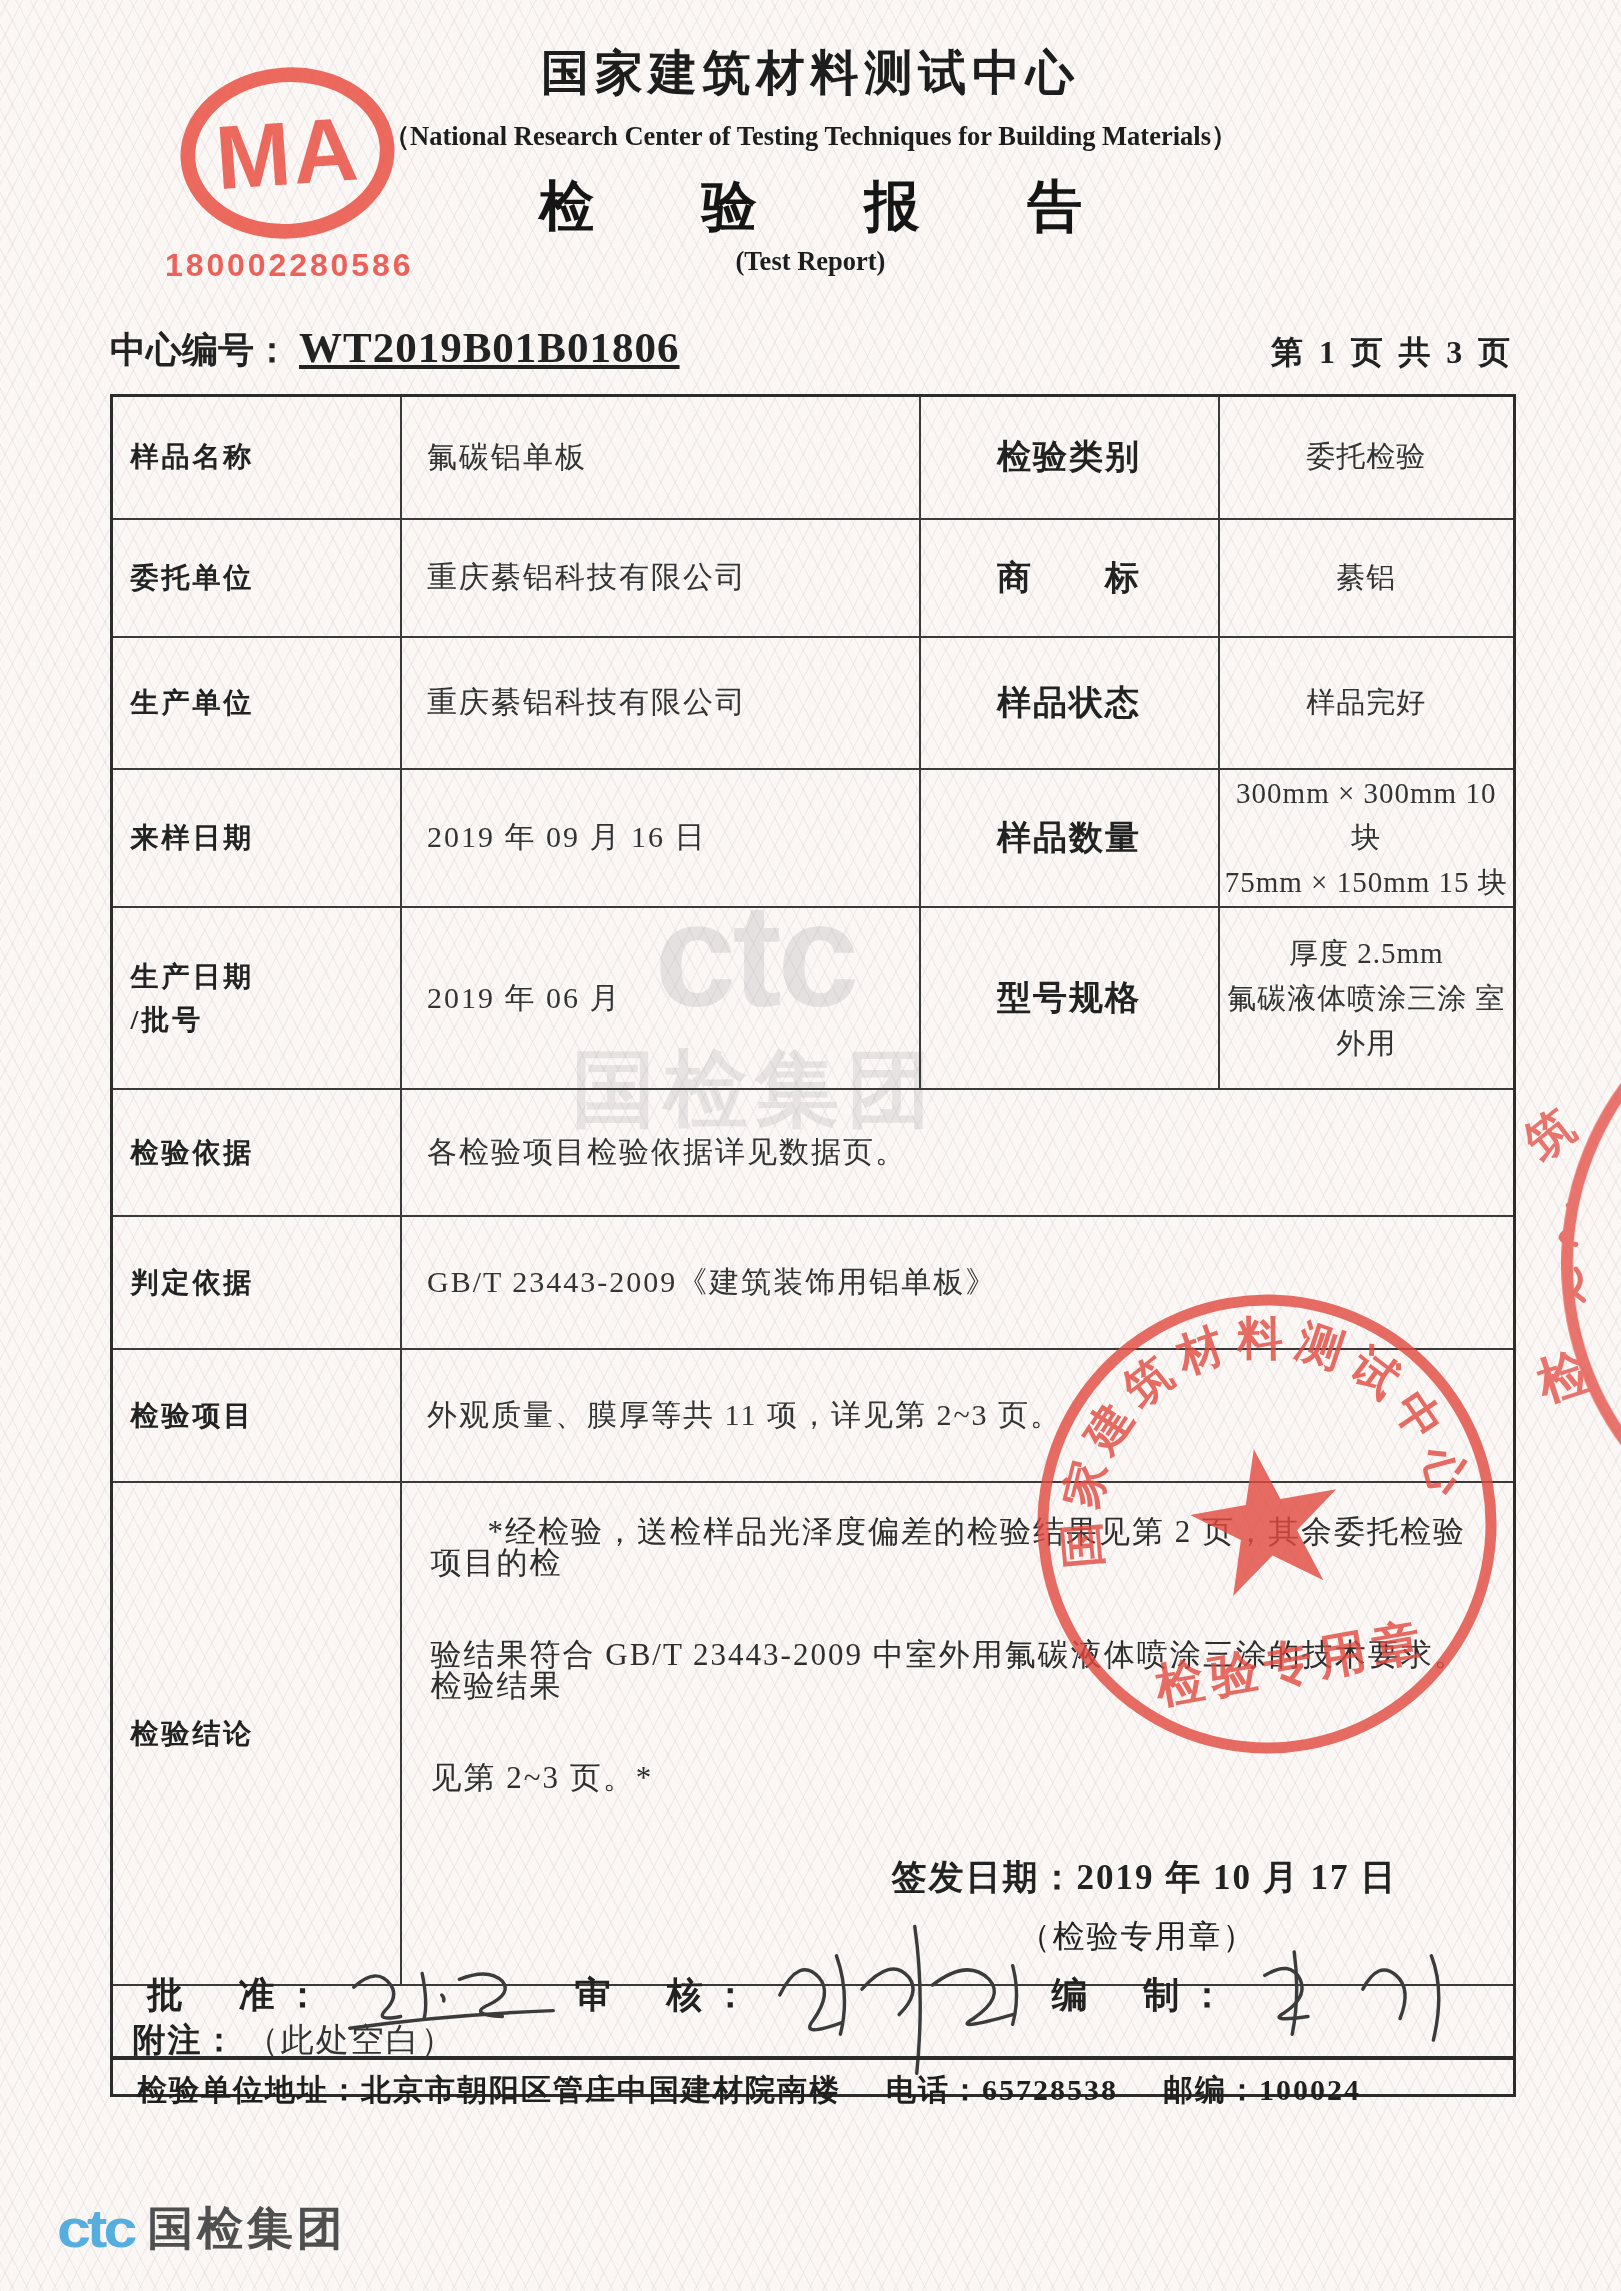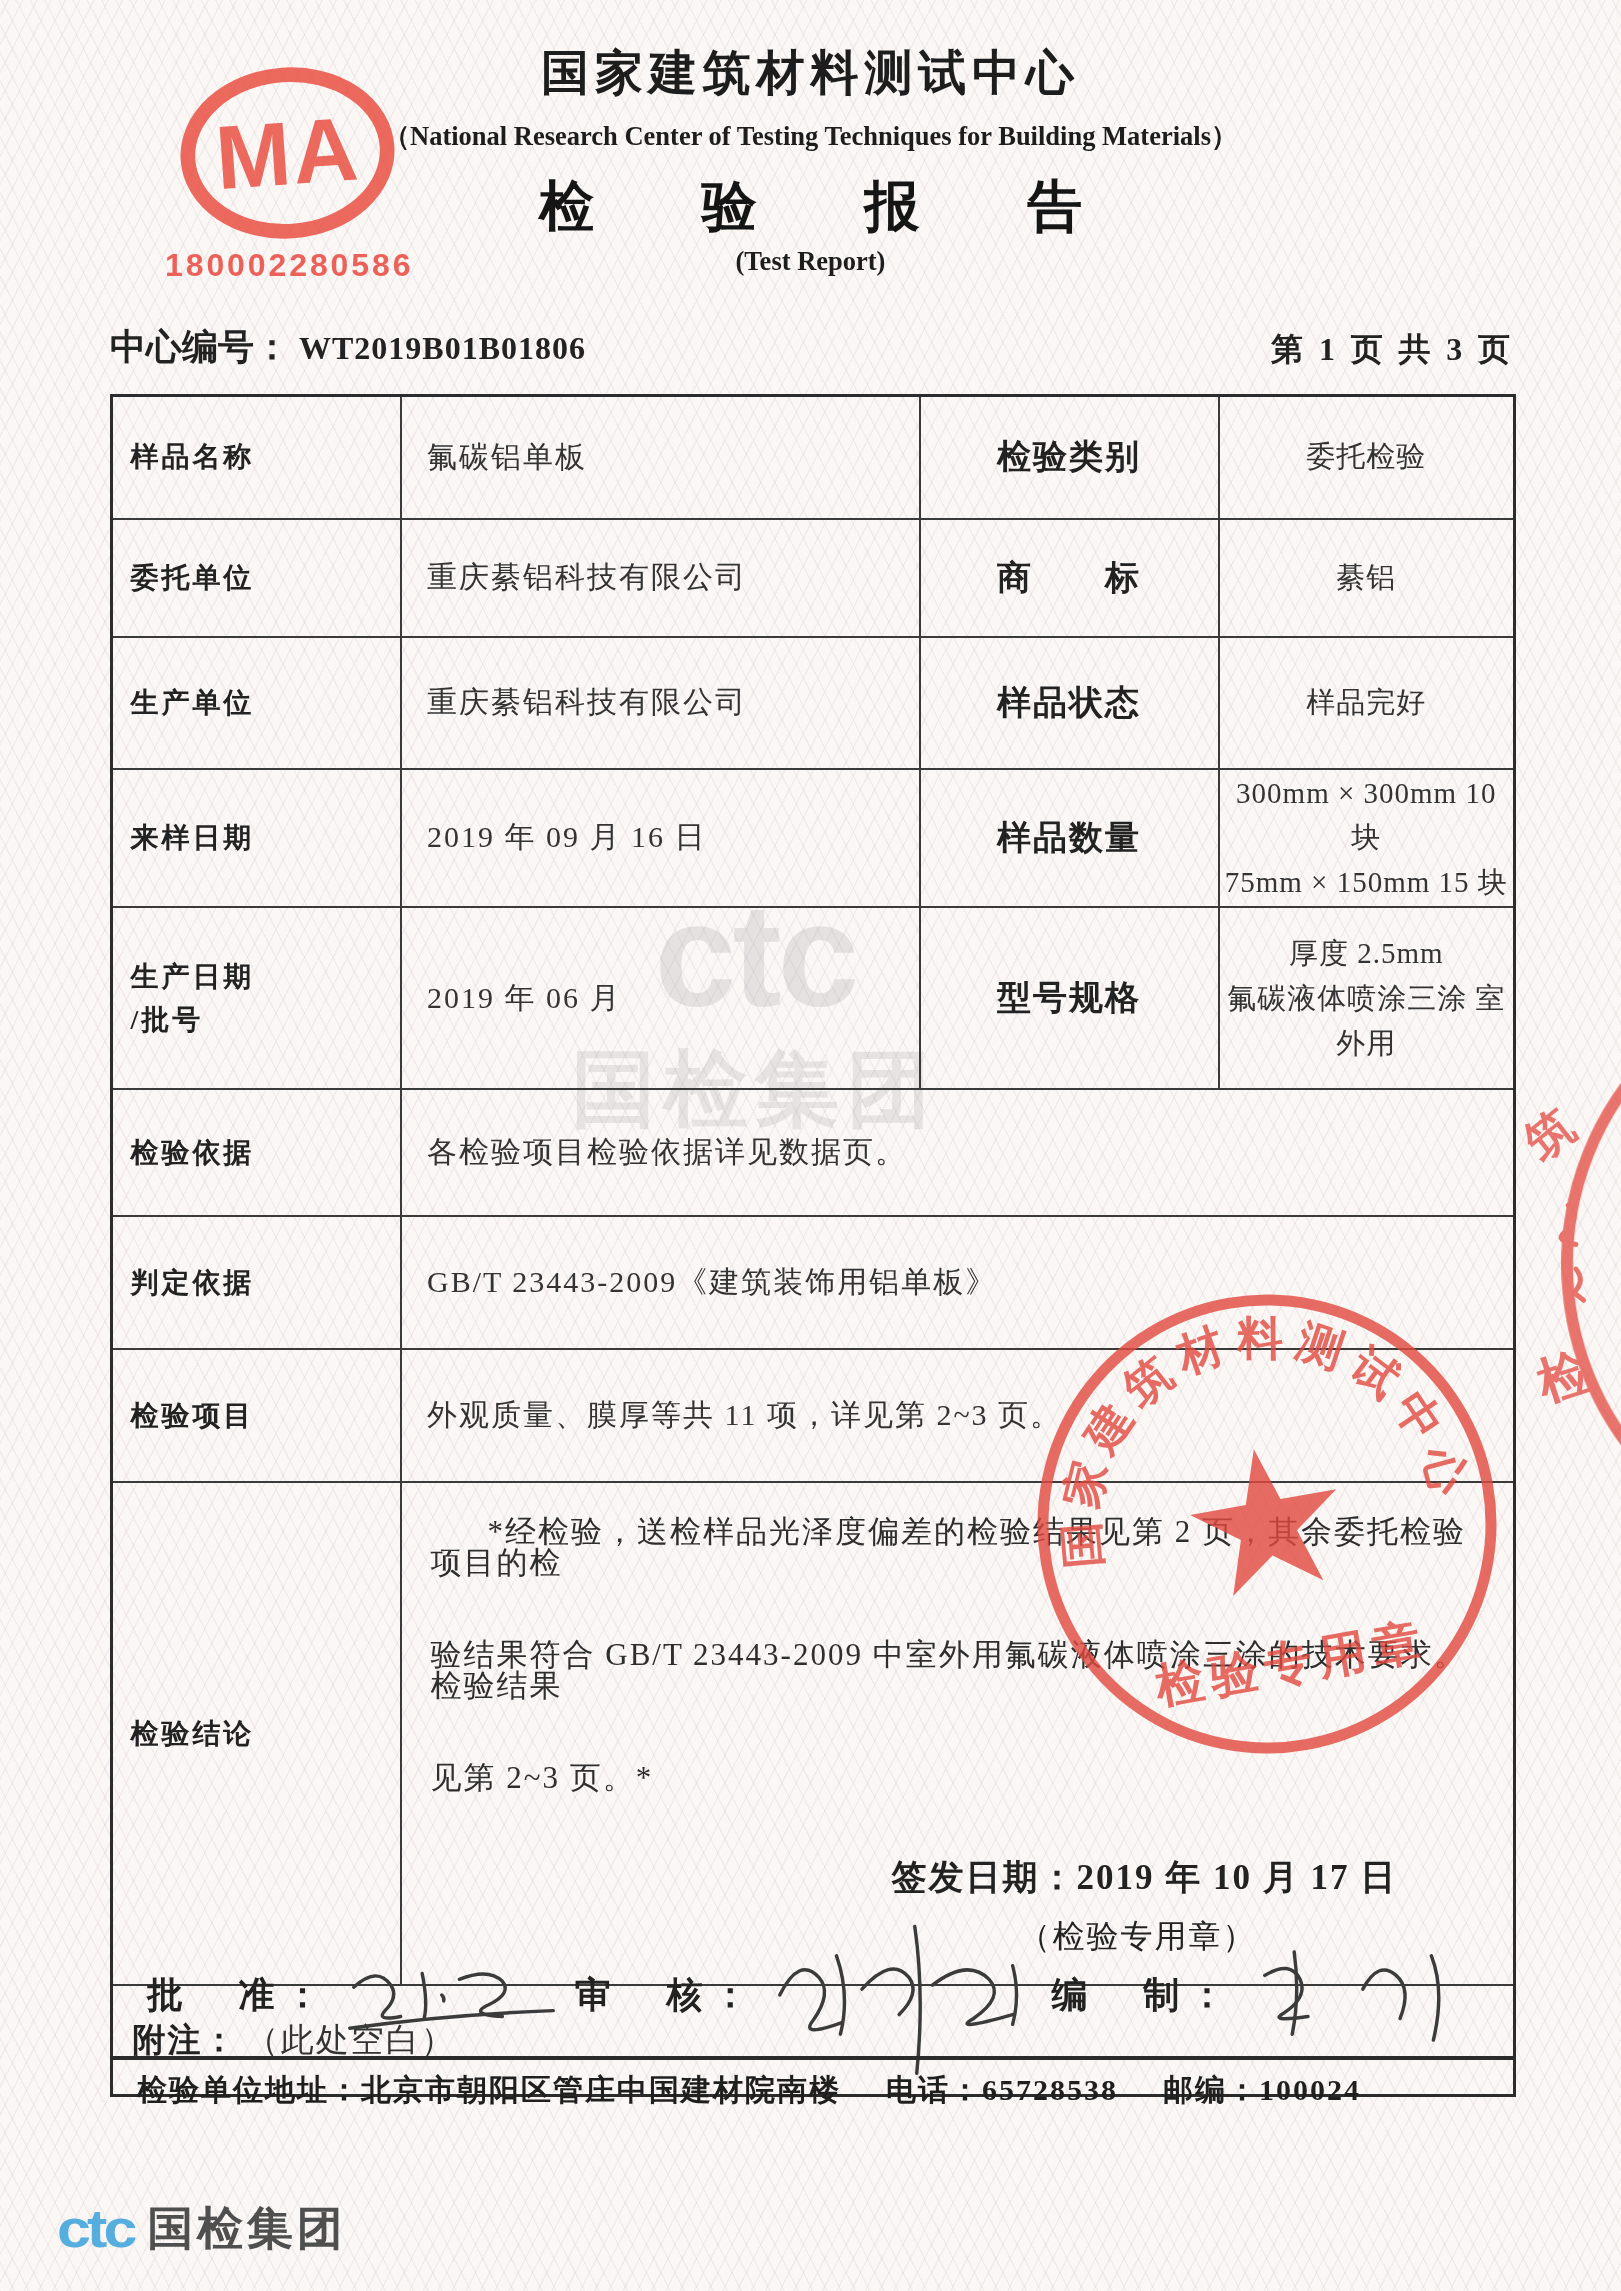--- a/index.html
+++ b/index.html
@@ -14,21 +14,21 @@
       #faf7f5;
     overflow:hidden;}
   .hdr{position:absolute;left:0;top:41px;width:100%;text-align:center;}
   .org-cn{font-size:48px;font-weight:bold;letter-spacing:5.9px;color:#1d1d1d;}
   .org-en{font-size:26.5px;font-weight:bold;margin-top:13px;color:#1d1d1d;}
   .rep-cn{font-size:55px;font-weight:bold;letter-spacing:47px;margin-top:15.7px;text-indent:47px;color:#151515;}
   .rep-en{font-size:26.5px;font-weight:bold;margin-top:2px;color:#1d1d1d;}
 
   .meta{position:absolute;left:110px;top:323px;width:1404px;display:flex;justify-content:space-between;align-items:flex-end;}
   .meta-left{font-size:36px;font-weight:bold;}
-  .report-no{font-size:32px;font-weight:bold;font-family:"Liberation Serif",serif;letter-spacing:1px;}
+  .report-no{font-size:43px;font-weight:bold;text-decoration:underline;font-family:"Liberation Serif",serif;letter-spacing:1px;}
   .meta-right{font-size:32px;font-weight:bold;letter-spacing:3.9px;}
 
   table.rpt{position:absolute;left:110px;top:394px;border-collapse:collapse;table-layout:fixed;width:1404px;background:transparent;}
   table.rpt td{border:2px solid #3a3a3a;vertical-align:middle;}
   table.rpt{border:3.9px solid #2c2c2c;}
   td.lbl{font-size:28px;font-weight:bold;letter-spacing:2.9px;padding-left:17.6px;color:#222;}
   td.vall{font-size:30px;padding-left:25.5px;color:#333;letter-spacing:2px;}
   td.lblc{font-size:34px;font-weight:bold;text-align:center;letter-spacing:2px;color:#222;}
   td.valc{font-size:29px;text-align:center;color:#333;letter-spacing:1px;}
   .two-line div{line-height:1.55;}

